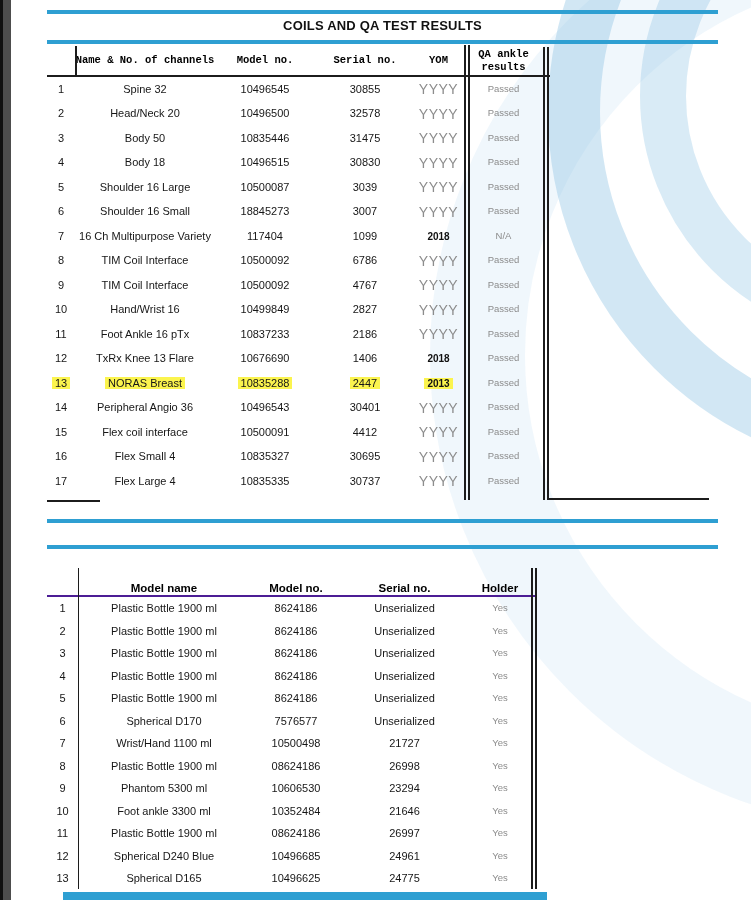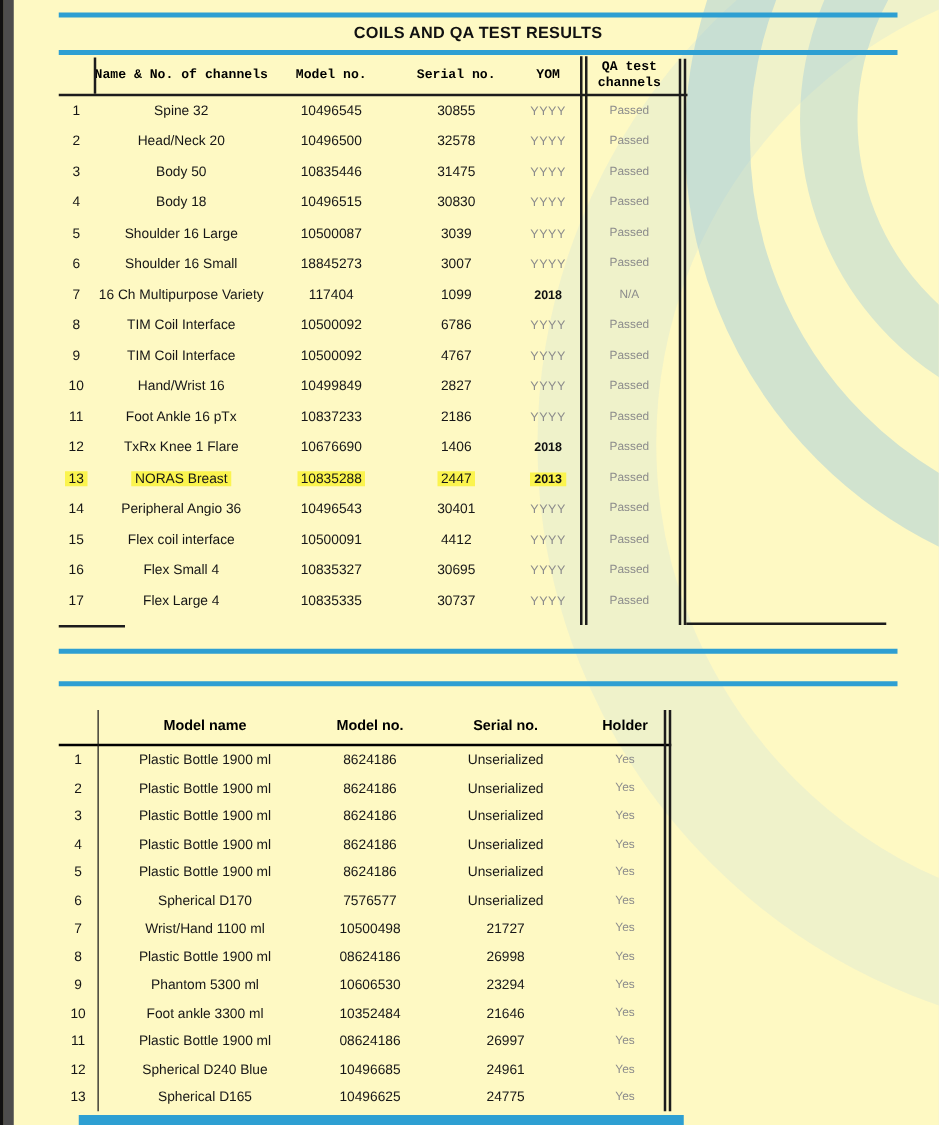--- a/index.html
+++ b/index.html
@@ -3,21 +3,21 @@
 <meta charset="utf-8">
 <style>
   html,body{margin:0;padding:0;}
   body{
     font-family:"Liberation Sans","DejaVu Sans",sans-serif;
     background:#e8e8e8;
   }
   .screen{
     position:relative;
     width:751px;height:900px;
-    background:#fef9c3;
+    background:#ffffff;
     overflow:hidden;
   }
   
   .edge-black{position:absolute;left:0;top:0;width:3px;height:900px;background:#101010;}
   .edge-gray{position:absolute;left:3px;top:0;width:8px;height:900px;background:#4d4d4d;}
 
   
   .wm{position:absolute;border-radius:50%;pointer-events:none;}
   .wm1{left:548px;top:-250px;width:620px;height:620px;border:52px solid rgba(137,193,226,0.38);}
   .wm2{left:640px;top:-150px;width:400px;height:400px;border:46px solid rgba(137,193,226,0.32);}
@@ -40,28 +40,28 @@
   .crow{min-height:24.5px;font-size:11px;color:#161616;}
   .c{text-align:center;line-height:1.15;}
   .c.num{width:28px;}
   .c.name{width:140px;}
   .c.model{width:100px;}
   .c.serial{width:100px;}
   .c.yom{width:47px;}
   .c.qa{width:71px;margin-left:6px;}
   .chead .c.num{height:100%;}
   .muted{color:#8c8c8c;font-size:9.5px;}
-  .yom.muted{font-size:10px;letter-spacing:.5px;}
+  .yom.muted{font-size:14px;letter-spacing:.5px;}
   .year{font-weight:bold;font-size:10px;color:#111;}
   .hl{background:#fbf44e;padding:0 3px;}
 
   
   .phantoms{position:absolute;left:47px;top:568px;width:490px;}
   .phead,.prow{display:flex;align-items:center;}
-  .phead{height:27px;border-bottom:2px solid #000000;font-weight:bold;font-size:11.5px;}
+  .phead{height:27px;border-bottom:2px solid #4c1d95;font-weight:bold;font-size:11.5px;align-items:flex-end;}
   .prow{height:22.5px;font-size:11px;color:#161616;}
   .p{text-align:center;line-height:1.1;}
   .p.num{width:31px;}
   .p.name{width:172px;}
   .p.model{width:92px;}
   .p.serial{width:125px;}
   .p.holder{width:66px;}
 
   
   .vline{position:absolute;background:#1c1c1c;width:1.5px;}
@@ -83,21 +83,21 @@
   <div class="sec-title t1">COILS AND QA TEST RESULTS</div>
   <div class="blue-line bl2"></div>
 
   <div class="coils">
     <div class="chead">
       <div class="c num"></div>
       <div class="c name">Name &amp; No. of channels</div>
       <div class="c model">Model no.</div>
       <div class="c serial">Serial no.</div>
       <div class="c yom">YOM</div>
-      <div class="c qa">QA test channels</div>
+      <div class="c qa">QA ankle results</div>
     </div>
     <div id="coils-body">
         <div class="crow">
           <div class="c num">1</div>
           <div class="c name">Spine 32</div>
           <div class="c model">10496545</div>
           <div class="c serial">30855</div>
           <div class="c yom muted">YYYY</div>
           <div class="c qa muted">Passed</div>
         </div>
@@ -176,21 +176,21 @@
         <div class="crow">
           <div class="c num">11</div>
           <div class="c name">Foot Ankle 16 pTx</div>
           <div class="c model">10837233</div>
           <div class="c serial">2186</div>
           <div class="c yom muted">YYYY</div>
           <div class="c qa muted">Passed</div>
         </div>
         <div class="crow">
           <div class="c num">12</div>
-          <div class="c name">TxRx Knee 1 Flare</div>
+          <div class="c name">TxRx Knee 13 Flare</div>
           <div class="c model">10676690</div>
           <div class="c serial">1406</div>
           <div class="c yom year">2018</div>
           <div class="c qa muted">Passed</div>
         </div>
         <div class="crow">
           <div class="c num"><span class="hl">13</span></div>
           <div class="c name"><span class="hl">NORAS Breast</span></div>
           <div class="c model"><span class="hl">10835288</span></div>
           <div class="c serial"><span class="hl">2447</span></div>

